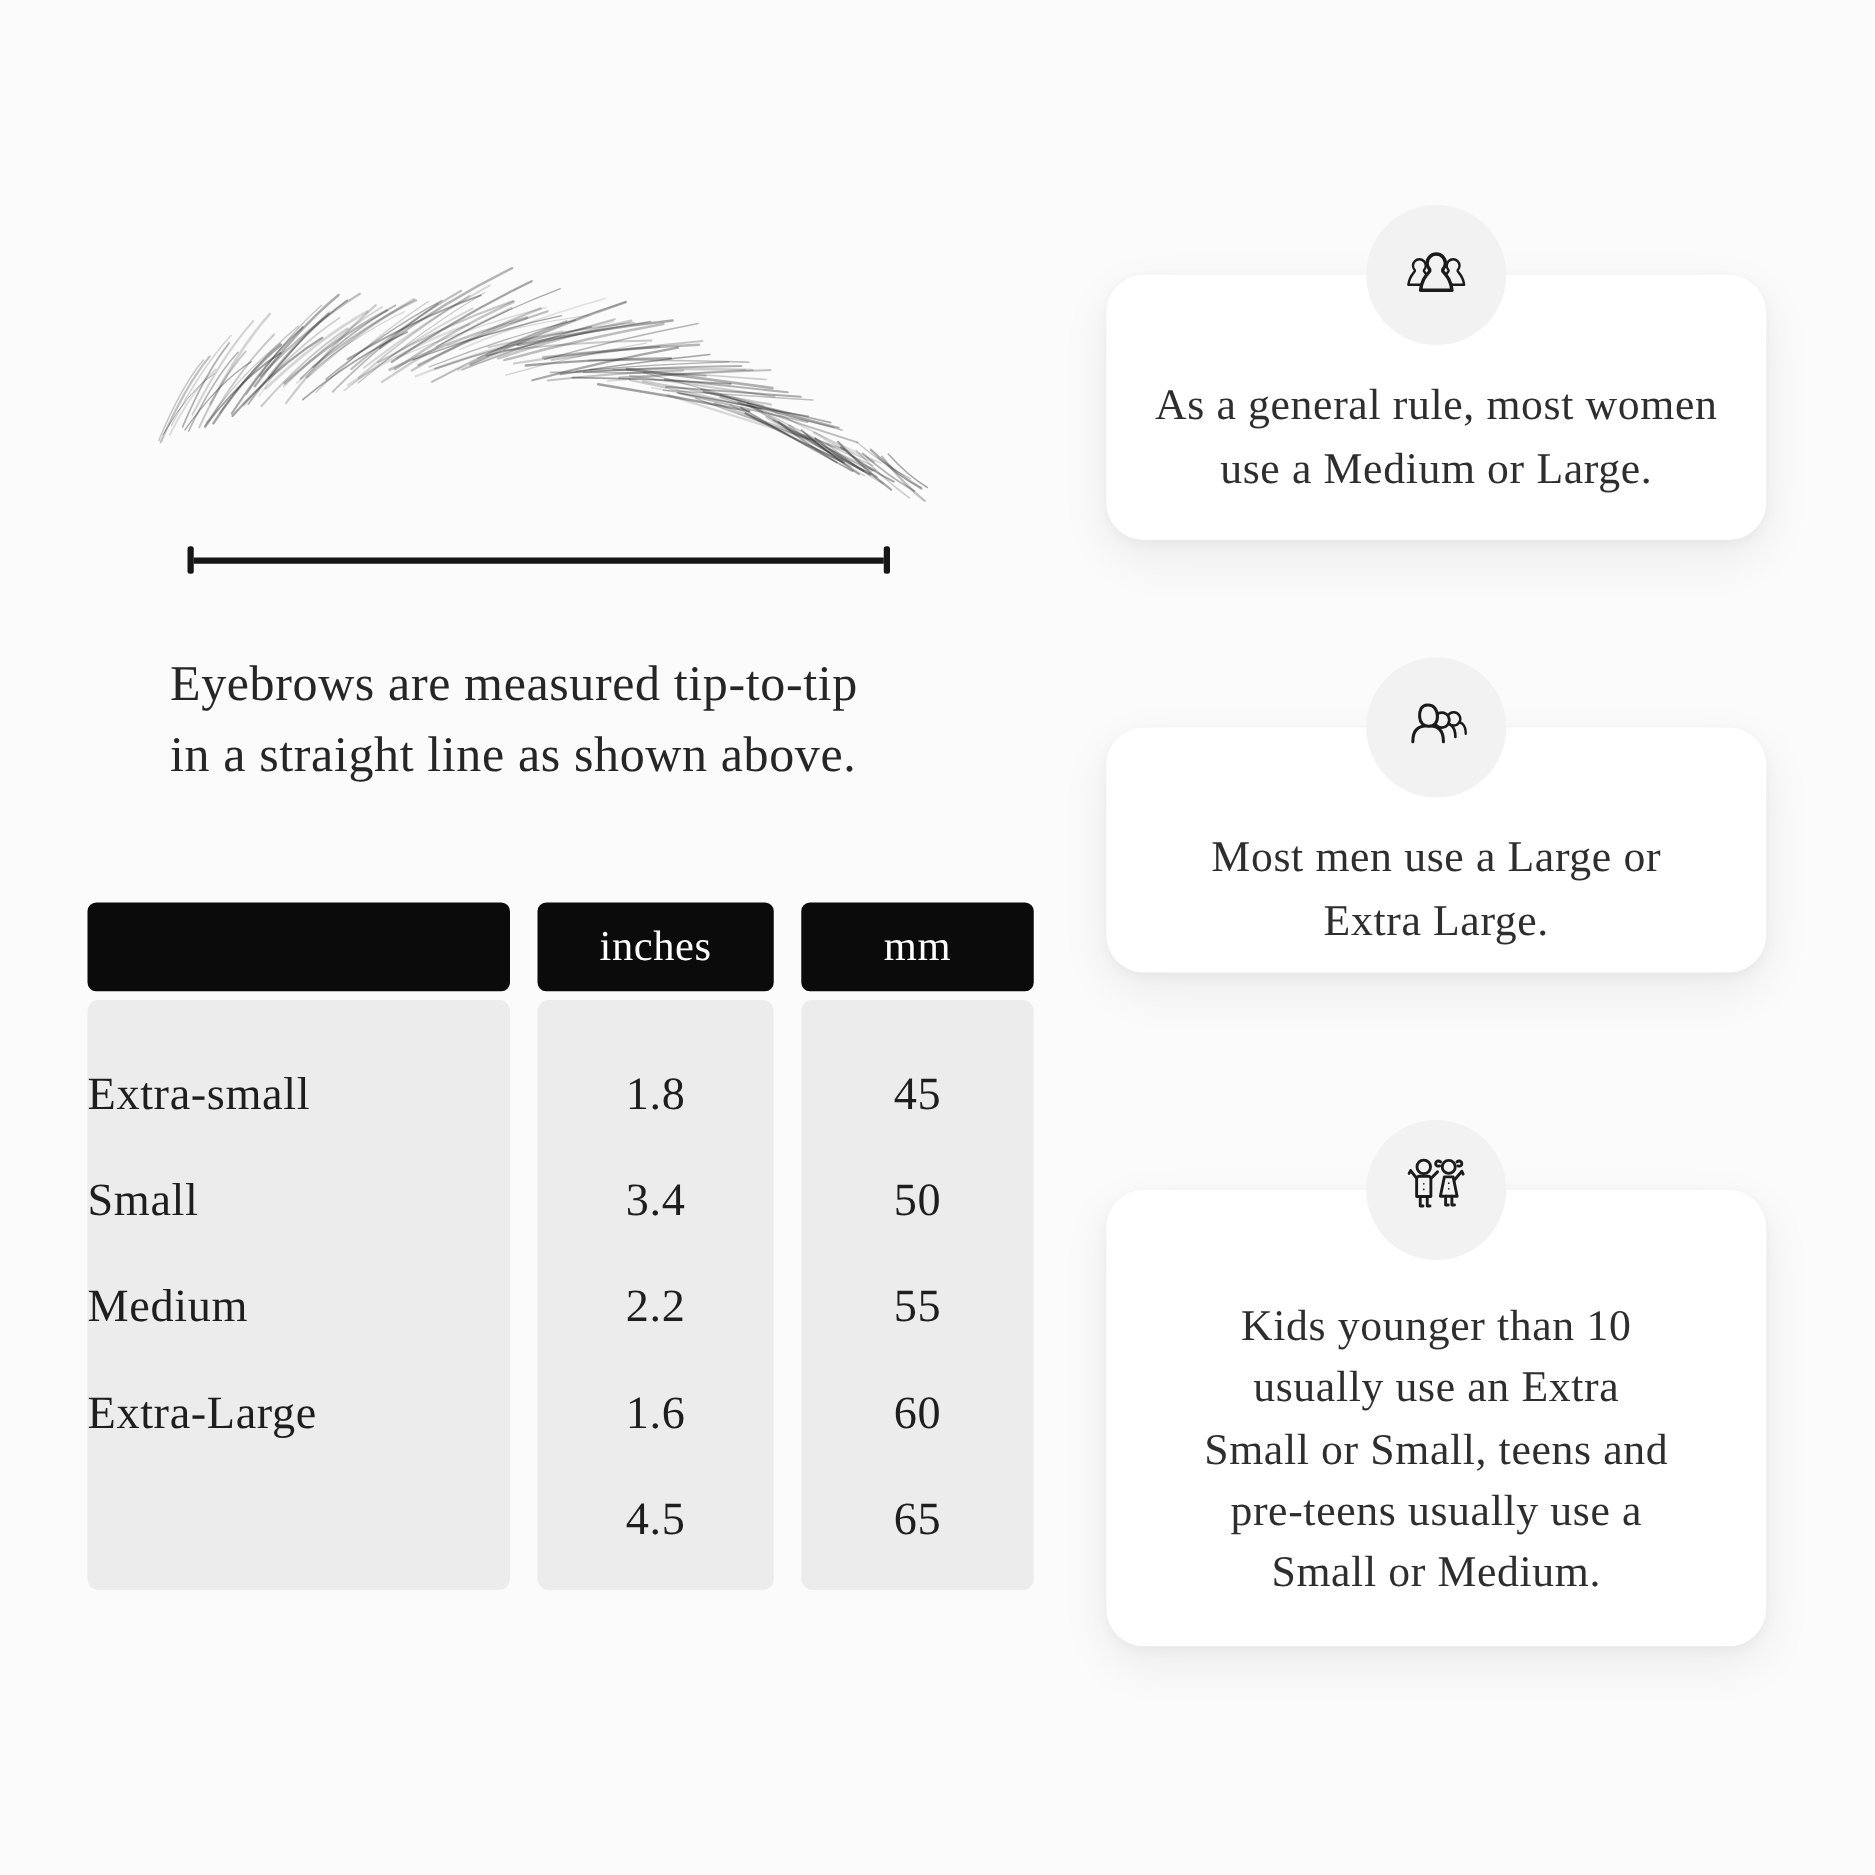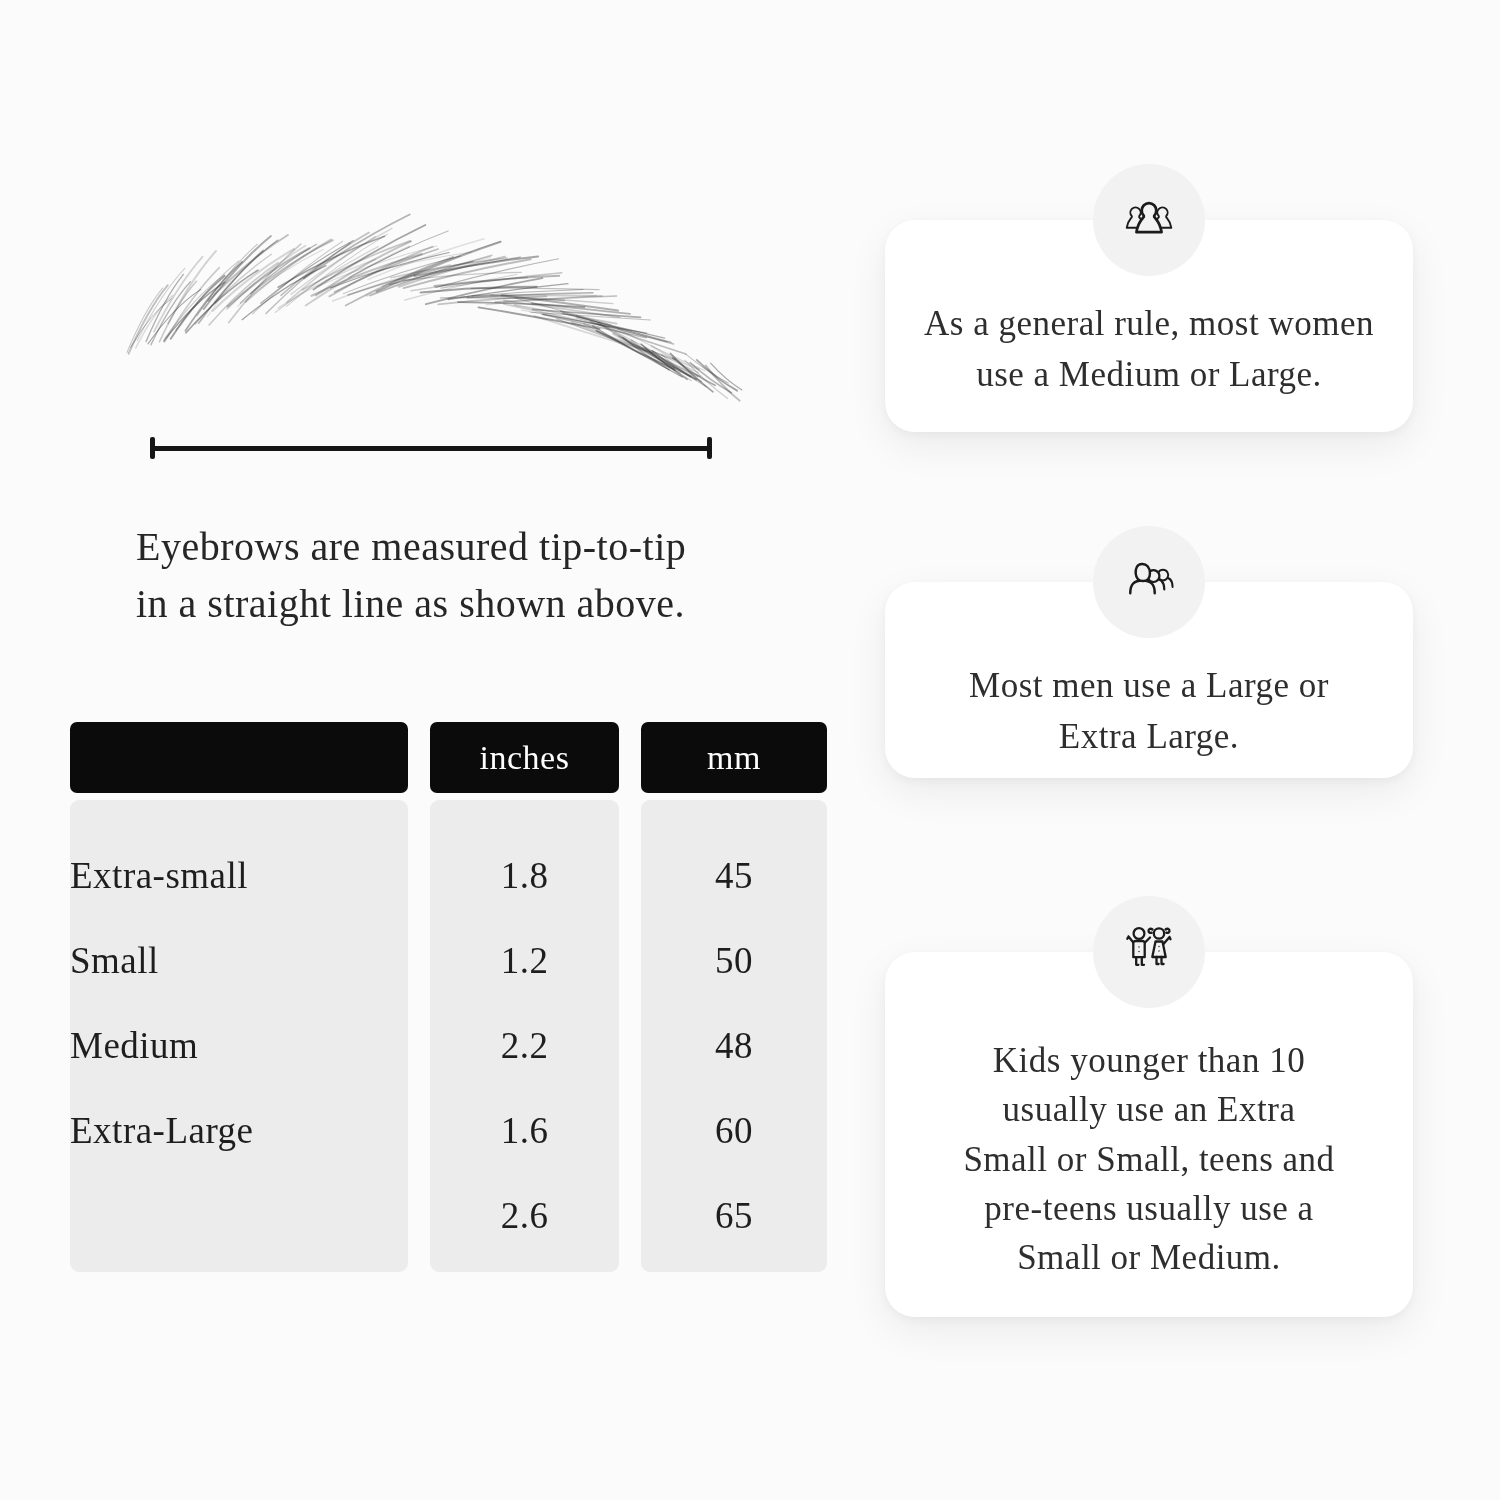--- a/index.html
+++ b/index.html
@@ -210,29 +210,29 @@
     </div>
     <div class="t-grid t-body">
       <div class="t-col labels">
         <div class="row">Extra-small</div>
         <div class="row">Small</div>
         <div class="row">Medium</div>
         <div class="row">Extra-Large</div>
       </div>
       <div class="t-col">
         <div class="row">1.8</div>
-        <div class="row">1.2</div>
+        <div class="row">3.4</div>
         <div class="row">2.2</div>
         <div class="row">1.6</div>
-        <div class="row">2.6</div>
+        <div class="row">4.5</div>
       </div>
       <div class="t-col">
         <div class="row">45</div>
         <div class="row">50</div>
-        <div class="row">48</div>
+        <div class="row">55</div>
         <div class="row">60</div>
         <div class="row">65</div>
       </div>
     </div>
   </div>
 
   <article class="card card-1">
     <div class="icon-circle">
       <svg viewBox="0 0 64 64" fill="none" stroke="#1b1b1b" stroke-width="2.4" stroke-linejoin="round" stroke-linecap="round">
         <defs>

